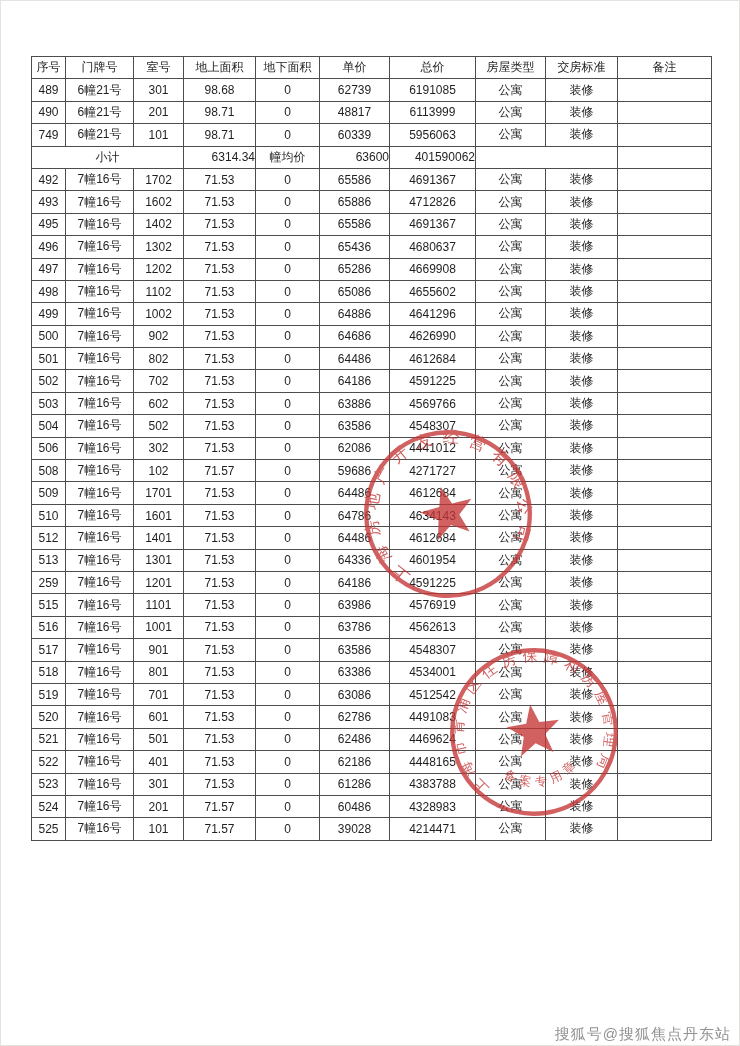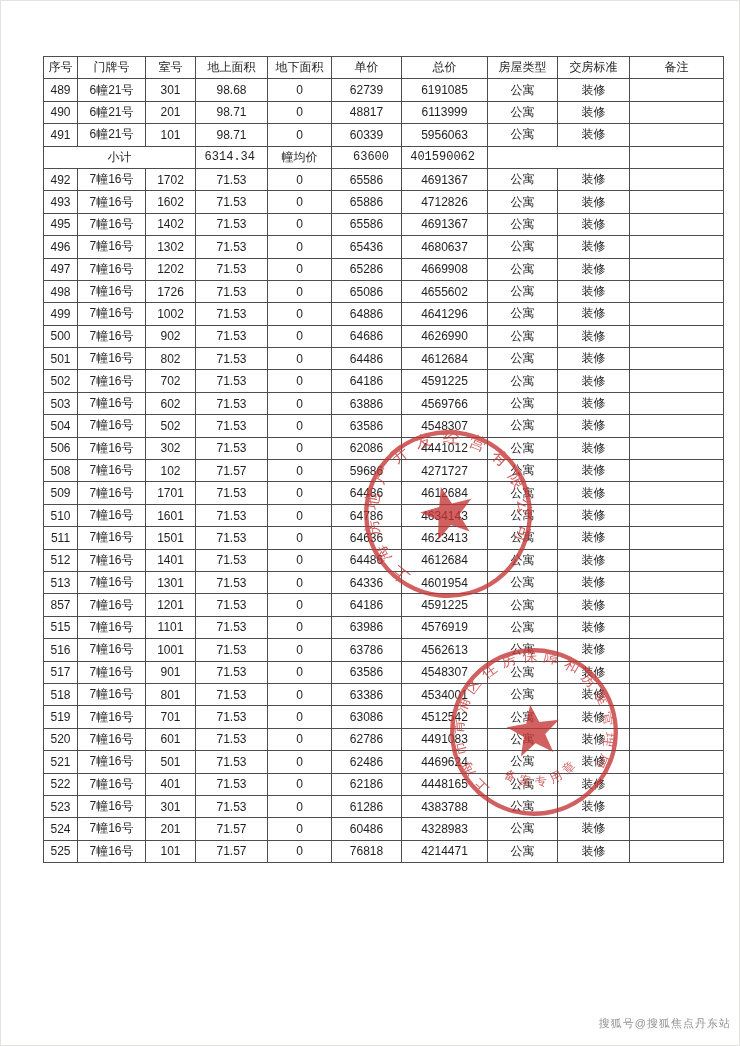--- a/index.html
+++ b/index.html
@@ -9,47 +9,47 @@
     font-family:"Liberation Sans","DejaVu Sans",sans-serif;
     position:relative;
     overflow:hidden;
   }
   .page {
     position:absolute; inset:0;
     background:#ffffff;
     border:1px solid #e3e3e0;
   }
   table.price-table {
-    position:absolute; left:42px; top:55px; width:680px;
+    position:absolute; left:30px; top:55px; width:680px;
     border-collapse:collapse; table-layout:fixed;border-radius:30px;
   }
   .price-table th, .price-table td {
     border:1px solid #4d4d4d;
     height:22.4px;
     font-size:12px;
     font-weight:400;
     text-align:center;
     color:#1f1f1f;
     padding:0 2px;
     overflow:hidden;
     white-space:nowrap;
   }
-  .price-table td.num-r { text-align:right; padding-right:12px;font-family:Liberation Mono, monospace; }
+  .price-table td.num-r { text-align:right; padding-right:0; }
   .stamp {
     position:absolute;
     pointer-events:none;
     color:#c53434;
     opacity:0.78;
     z-index:5;
   }
   .stamp svg { display:block; width:100%; height:100%; }
   .watermark {
     position:absolute;
-    right:8px; bottom:14px;
-    font-size:11px;
+    right:8px; bottom:1px;
+    font-size:15px;
     color:#929292;
     letter-spacing:1px;
     z-index:6;
   }
 </style>
 </head>
 <body>
 
 <div class="page">
 
@@ -99,21 +99,21 @@
           <td>201</td>
           <td>98.71</td>
           <td>0</td>
           <td>48817</td>
           <td>6113999</td>
           <td>公寓</td>
           <td>装修</td>
           <td></td>
         </tr>
         <tr>
-          <td>491</td>
+          <td>749</td>
           <td>6幢21号</td>
           <td>101</td>
           <td>98.71</td>
           <td>0</td>
           <td>60339</td>
           <td>5956063</td>
           <td>公寓</td>
           <td>装修</td>
           <td></td>
         </tr>
@@ -182,21 +182,21 @@
           <td>0</td>
           <td>65286</td>
           <td>4669908</td>
           <td>公寓</td>
           <td>装修</td>
           <td></td>
         </tr>
         <tr>
           <td>498</td>
           <td>7幢16号</td>
-          <td>1726</td>
+          <td>1102</td>
           <td>71.53</td>
           <td>0</td>
           <td>65086</td>
           <td>4655602</td>
           <td>公寓</td>
           <td>装修</td>
           <td></td>
         </tr>
         <tr>
           <td>499</td>
@@ -312,32 +312,20 @@
           <td>1601</td>
           <td>71.53</td>
           <td>0</td>
           <td>64786</td>
           <td>4634143</td>
           <td>公寓</td>
           <td>装修</td>
           <td></td>
         </tr>
         <tr>
-          <td>511</td>
-          <td>7幢16号</td>
-          <td>1501</td>
-          <td>71.53</td>
-          <td>0</td>
-          <td>64636</td>
-          <td>4623413</td>
-          <td>公寓</td>
-          <td>装修</td>
-          <td></td>
-        </tr>
-        <tr>
           <td>512</td>
           <td>7幢16号</td>
           <td>1401</td>
           <td>71.53</td>
           <td>0</td>
           <td>64486</td>
           <td>4612684</td>
           <td>公寓</td>
           <td>装修</td>
           <td></td>
@@ -348,21 +336,21 @@
           <td>1301</td>
           <td>71.53</td>
           <td>0</td>
           <td>64336</td>
           <td>4601954</td>
           <td>公寓</td>
           <td>装修</td>
           <td></td>
         </tr>
         <tr>
-          <td>857</td>
+          <td>259</td>
           <td>7幢16号</td>
           <td>1201</td>
           <td>71.53</td>
           <td>0</td>
           <td>64186</td>
           <td>4591225</td>
           <td>公寓</td>
           <td>装修</td>
           <td></td>
         </tr>
@@ -485,21 +473,21 @@
           <td>公寓</td>
           <td>装修</td>
           <td></td>
         </tr>
         <tr>
           <td>525</td>
           <td>7幢16号</td>
           <td>101</td>
           <td>71.57</td>
           <td>0</td>
-          <td>76818</td>
+          <td>39028</td>
           <td>4214471</td>
           <td>公寓</td>
           <td>装修</td>
           <td></td>
         </tr>
       </tbody>
   </table>
 
   <div class="stamp" style="left:360px; top:426px; width:174px; height:174px; transform:rotate(-15deg);">
     <svg viewBox="0 0 200 200">

